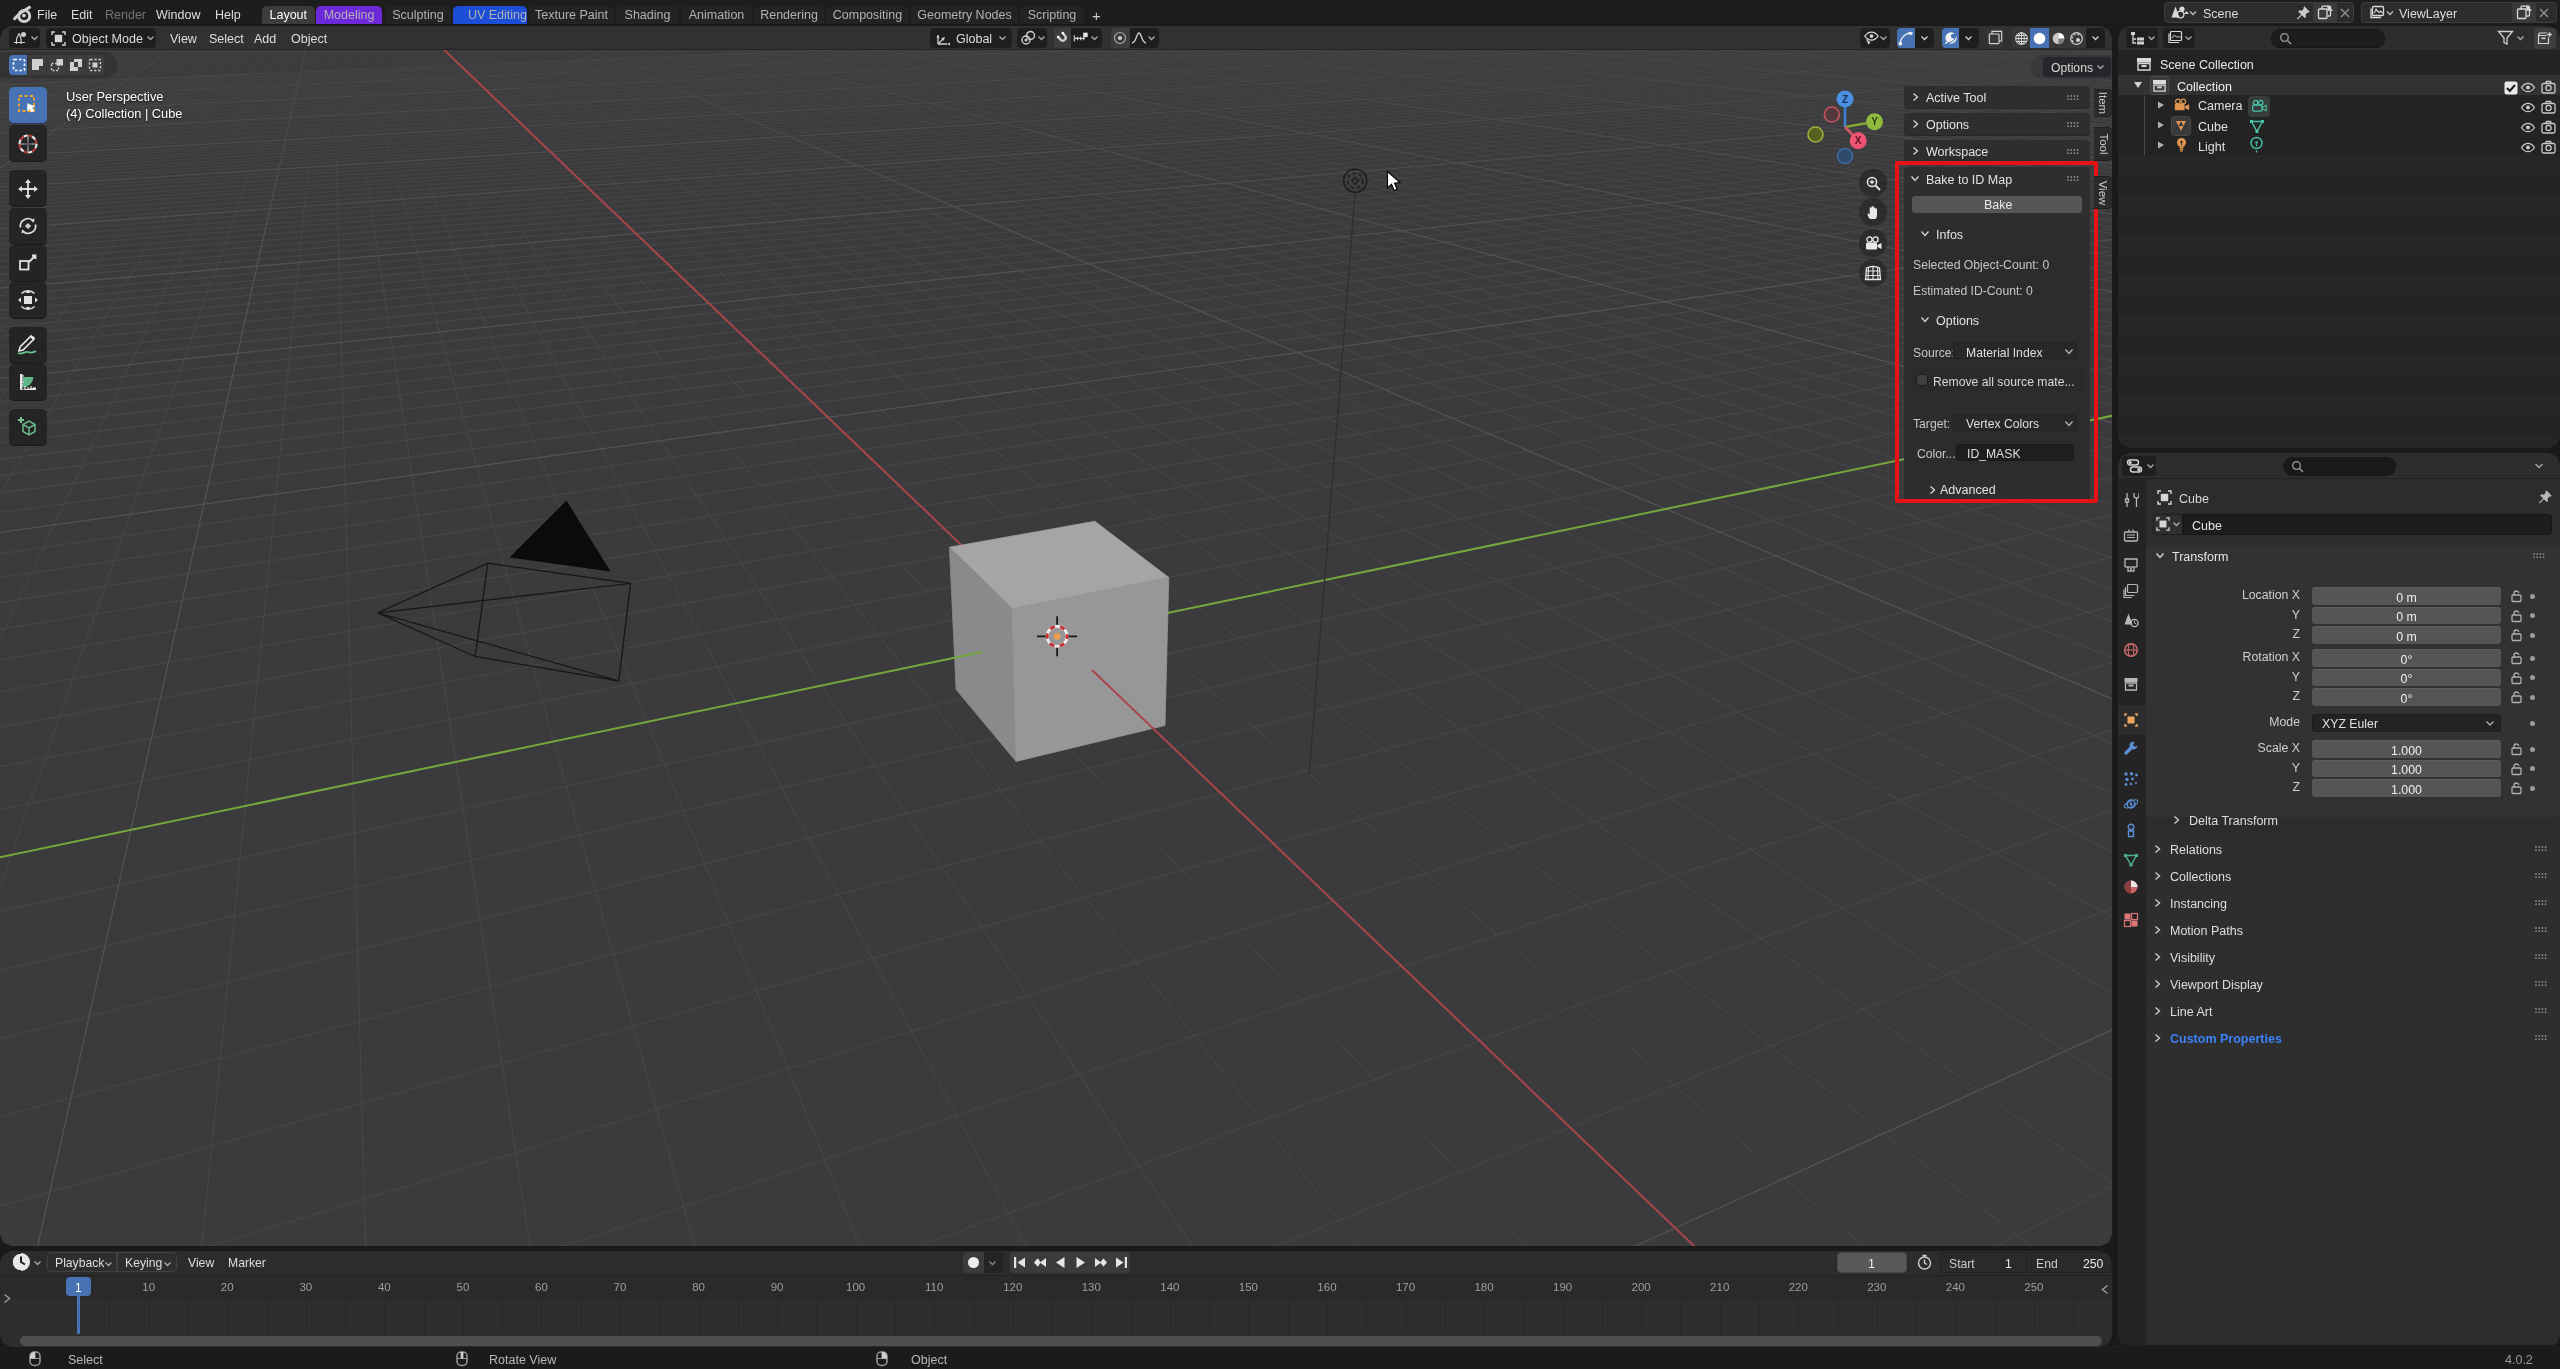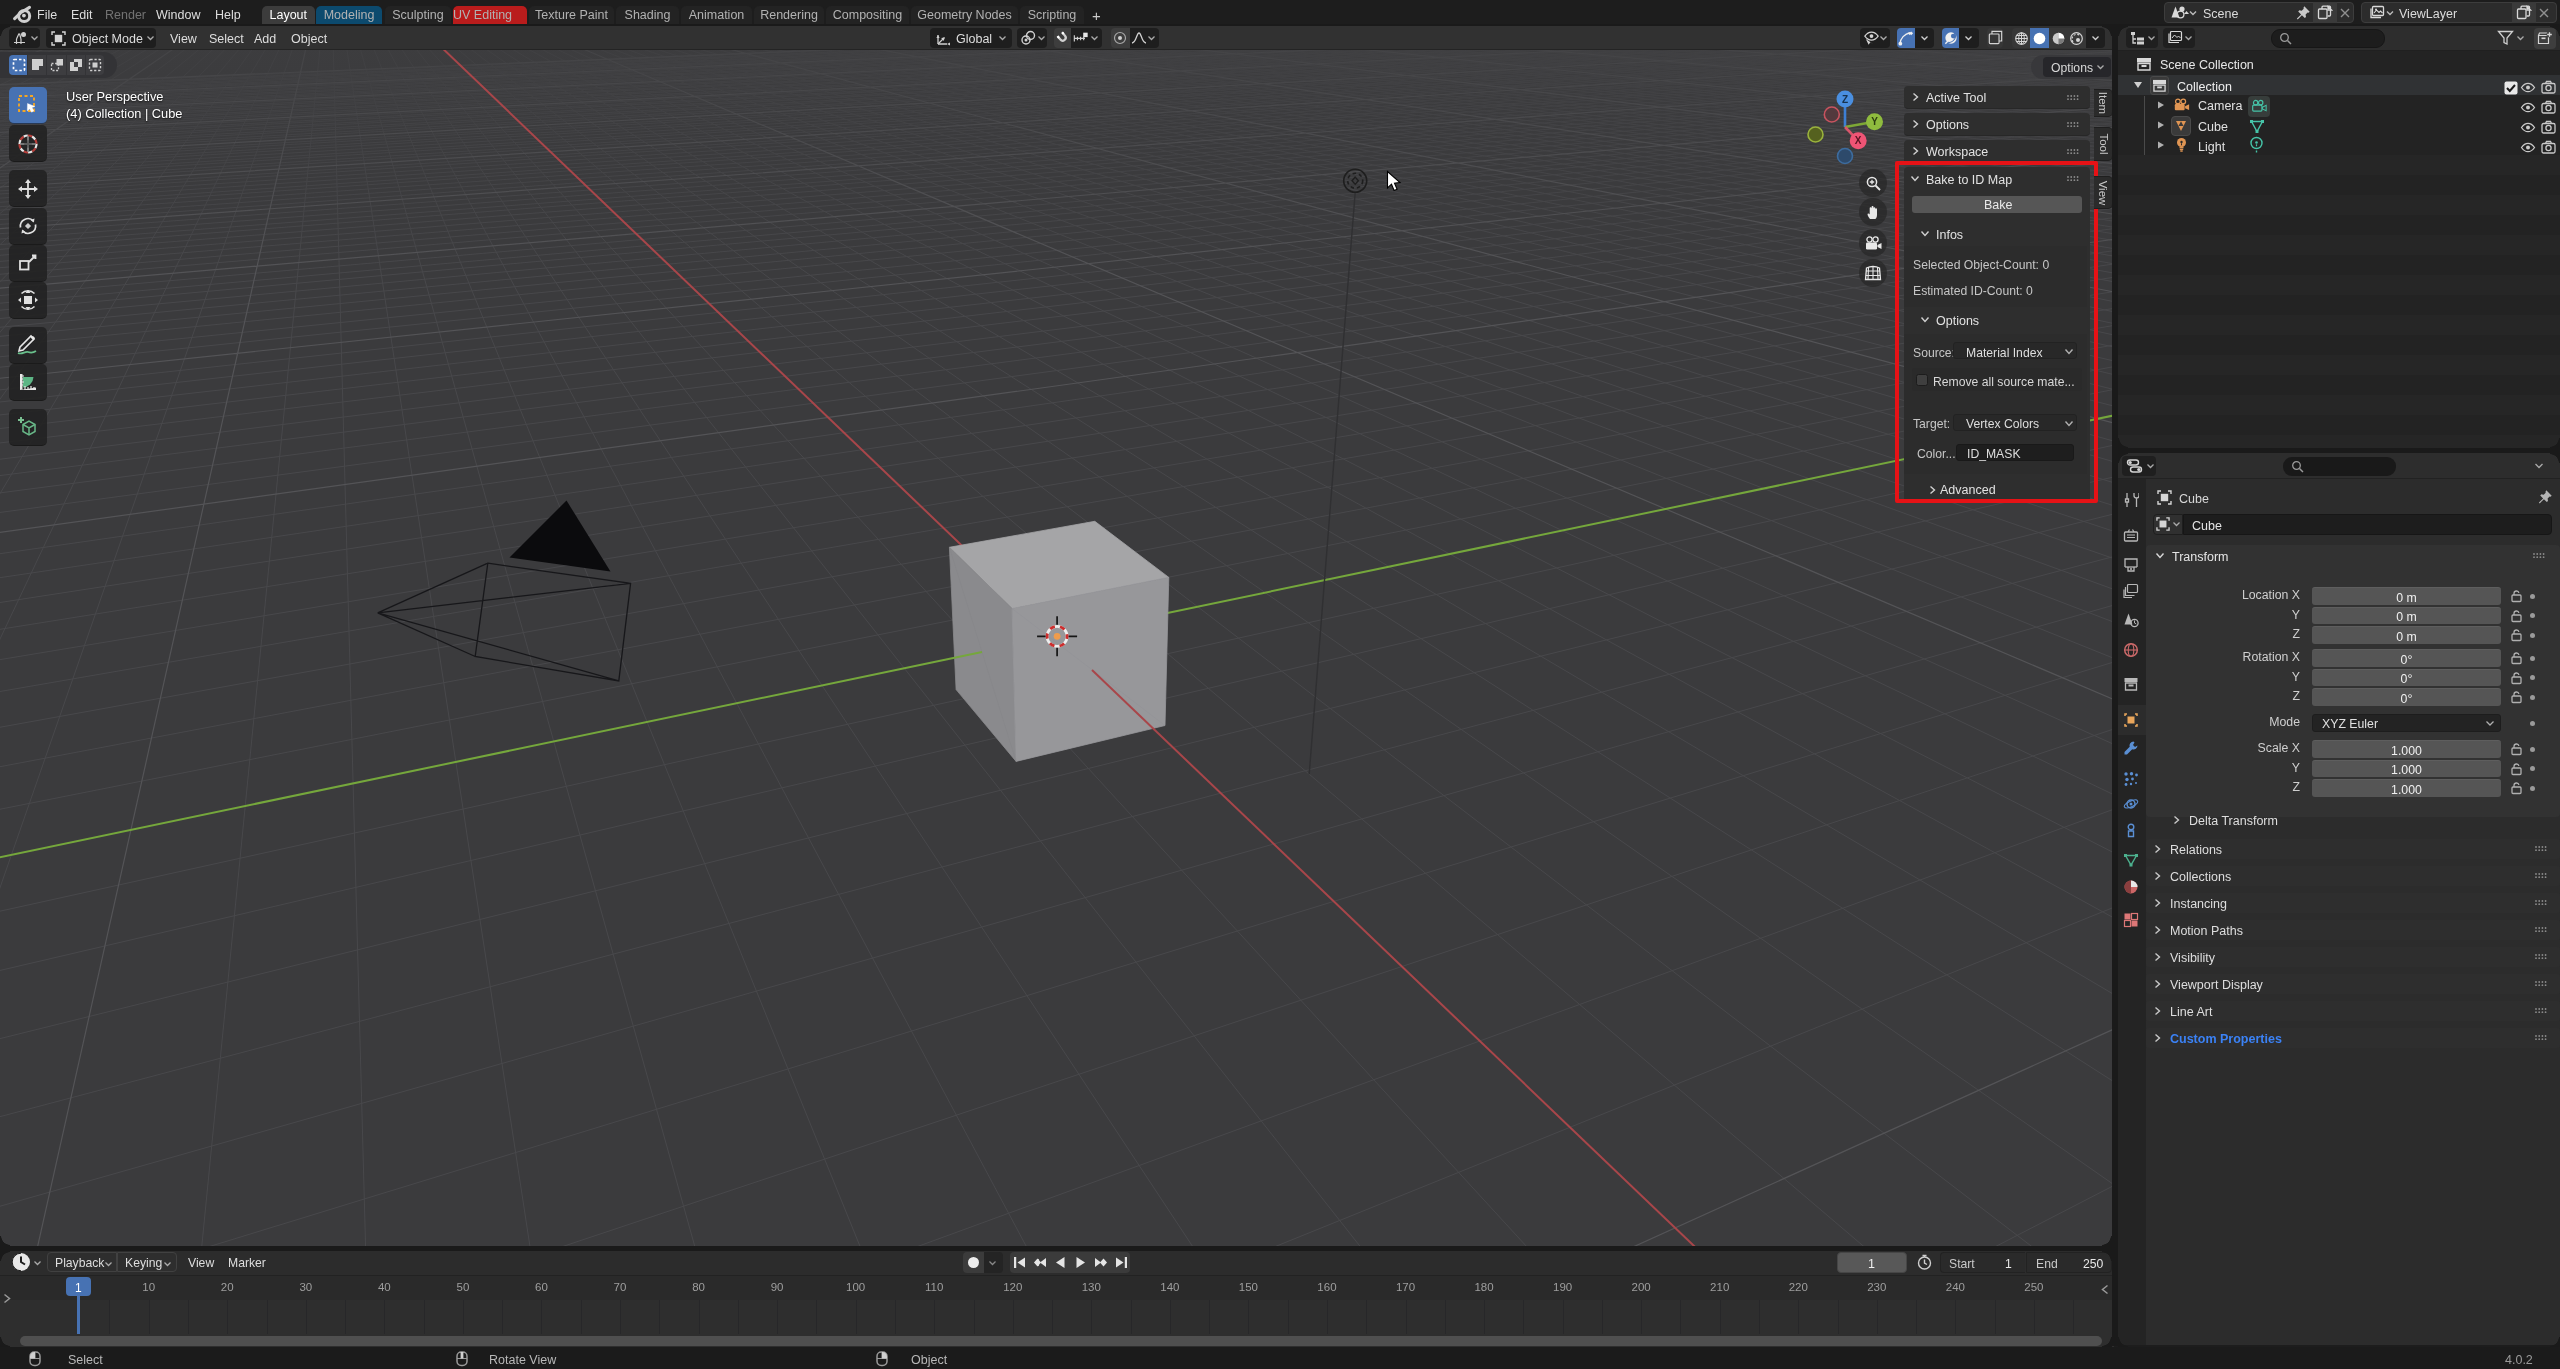--- a/index.html
+++ b/index.html
@@ -11,23 +11,23 @@
 <circle cx="16.2" cy="12" r="4" fill="#1d1d1d"></circle>
 <circle cx="15.9" cy="11.6" r="1.9" fill="#cfcfcf"></circle>
 <path d="M21.5 3.4L12.6 8.8L6.6 14.6" stroke="#cfcfcf" stroke-width="3" fill="none" stroke-linecap="round" stroke-linejoin="round"></path>
 </svg>
 <div class="abs" style="left:37px;top:9px;color:#dedede;font-size:12.5px;font-weight:400;white-space:nowrap;line-height:1;">File</div>
 <div class="abs" style="left:71px;top:9px;color:#dedede;font-size:12.5px;font-weight:400;white-space:nowrap;line-height:1;">Edit</div>
 <div class="abs" style="left:105px;top:9px;color:#737373;font-size:12.5px;font-weight:400;white-space:nowrap;line-height:1;">Render</div>
 <div class="abs" style="left:156px;top:9px;color:#dedede;font-size:12.5px;font-weight:400;white-space:nowrap;line-height:1;">Window</div>
 <div class="abs" style="left:215px;top:9px;color:#dedede;font-size:12.5px;font-weight:400;white-space:nowrap;line-height:1;">Help</div>
 <div class="abs" style="left:262px;top:6px;width:52.5px;height:20px;background:#3c3c3c;border-radius:5px 5px 0 0;color:#ffffff;font-size:12.5px;text-align:center;line-height:19px">Layout</div>
-<div class="abs" style="left:316px;top:6px;width:66px;height:20px;background:#0c4a6e;border-radius:5px 5px 0 0;color:#b2b2b2;font-size:12.5px;text-align:center;line-height:19px">Modeling</div>
+<div class="abs" style="left:316px;top:6px;width:66px;height:20px;background:#6d28d9;border-radius:5px 5px 0 0;color:#b2b2b2;font-size:12.5px;text-align:center;line-height:19px">Modeling</div>
 <div class="abs" style="left:385px;top:6px;width:66px;height:20px;background:#232323;border-radius:5px 5px 0 0;color:#b2b2b2;font-size:12.5px;text-align:center;line-height:19px">Sculpting</div>
-<div class="abs" style="left:453px;top:6px;width:74px;height:20px;background:#b91c1c;border-radius:5px 5px 0 0;color:#b2b2b2;font-size:12.5px;text-align:left;line-height:19px">UV Editing</div>
+<div class="abs" style="left:453px;top:6px;width:74px;height:20px;background:#1d4ed8;border-radius:5px 5px 0 0;color:#b2b2b2;font-size:12.5px;text-align:right;line-height:19px">UV Editing</div>
 <div class="abs" style="left:529px;top:6px;width:85px;height:20px;background:#232323;border-radius:5px 5px 0 0;color:#b2b2b2;font-size:12.5px;text-align:center;line-height:19px">Texture Paint</div>
 <div class="abs" style="left:616px;top:6px;width:63px;height:20px;background:#232323;border-radius:5px 5px 0 0;color:#b2b2b2;font-size:12.5px;text-align:center;line-height:19px">Shading</div>
 <div class="abs" style="left:681px;top:6px;width:71px;height:20px;background:#232323;border-radius:5px 5px 0 0;color:#b2b2b2;font-size:12.5px;text-align:center;line-height:19px">Animation</div>
 <div class="abs" style="left:754px;top:6px;width:70px;height:20px;background:#232323;border-radius:5px 5px 0 0;color:#b2b2b2;font-size:12.5px;text-align:center;line-height:19px">Rendering</div>
 <div class="abs" style="left:826px;top:6px;width:83px;height:20px;background:#232323;border-radius:5px 5px 0 0;color:#b2b2b2;font-size:12.5px;text-align:center;line-height:19px">Compositing</div>
 <div class="abs" style="left:911px;top:6px;width:107px;height:20px;background:#232323;border-radius:5px 5px 0 0;color:#b2b2b2;font-size:12.5px;text-align:center;line-height:19px">Geometry Nodes</div>
 <div class="abs" style="left:1020px;top:6px;width:64px;height:20px;background:#232323;border-radius:5px 5px 0 0;color:#b2b2b2;font-size:12.5px;text-align:center;line-height:19px">Scripting</div>
 <div class="abs" style="left:1092px;top:8px;color:#cccccc;font-size:15px;font-weight:400;white-space:nowrap;line-height:1;">+</div>
 <div class="abs" style="left:2164px;top:2px;width:190px;height:21px;background:#2c2c2c;border:1px solid #3d3d3d;border-radius:4px"></div>
 <svg class="abs" style="left:2170px;top:5px" width="20" height="15" viewBox="0 0 20 15">

